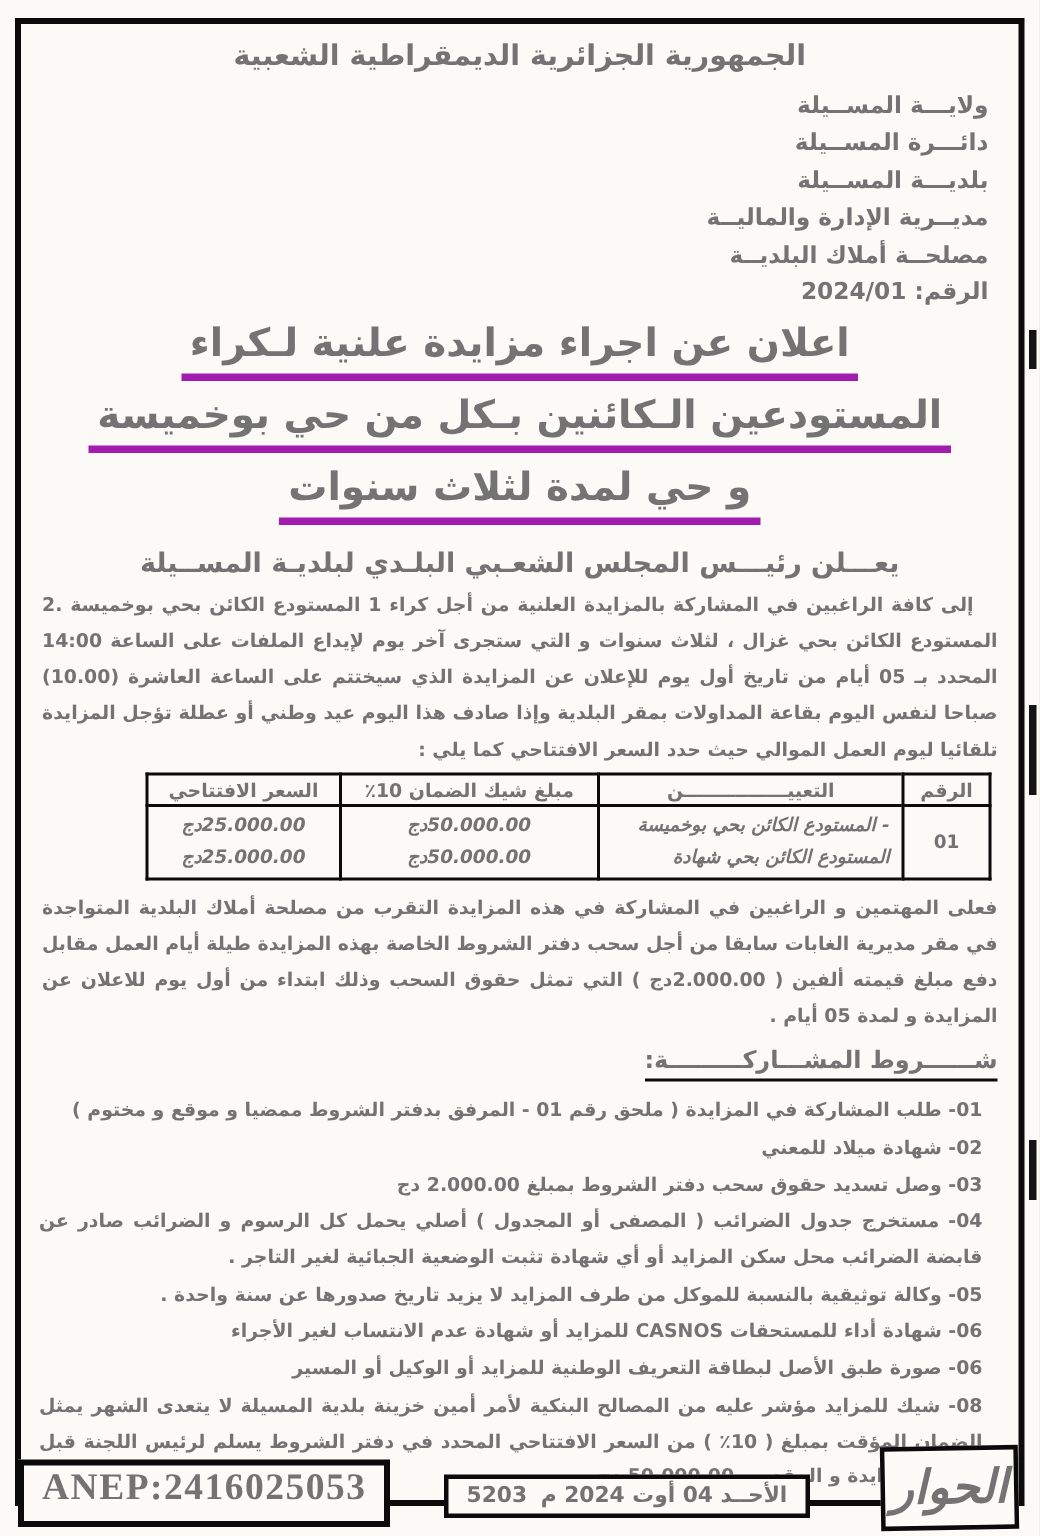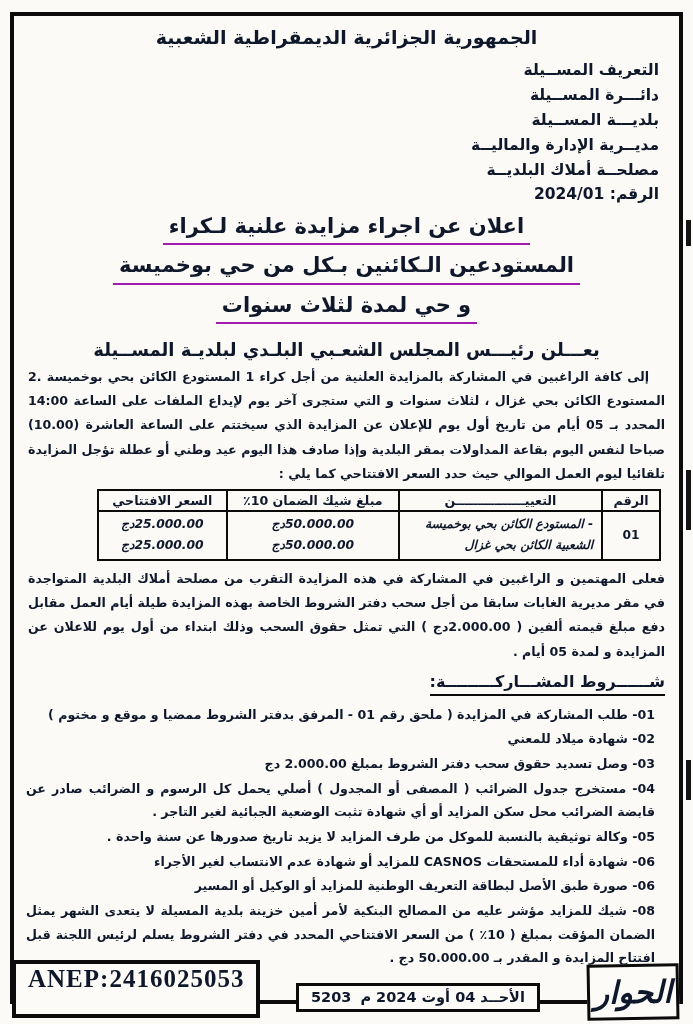--- a/index.html
+++ b/index.html
@@ -1,35 +1,35 @@
 <!DOCTYPE html>
 <html lang="ar" dir="rtl"><head>
 <meta charset="utf-8">
 <style>
   html,body{margin:0;padding:0;background:#e9e7e1;}
   .page{
     position:relative;width:693px;height:1024px;overflow:hidden;
-    background:#fbfaf6;color:#0f172a;direction:rtl;
+    background:#fbfaf6;color:#737373;direction:rtl;
     font-family:"DejaVu Sans", sans-serif;font-weight:700;
   }
   .frame{
     position:absolute;top:12px;right:10px;left:10px;bottom:20px;
     border:4px solid #0b0b0b;box-sizing:border-box;
     padding:2px 12px 0 12px;background:transparent;
   }
   .republic{
     text-align:center;font-size:19px;font-weight:900;margin:8px 0 10px;
   }
   .org-block{font-size:15.5px;font-weight:800;line-height:1.62;margin:2px 8px 0 0;}
   .org-line{white-space:nowrap;}
   .doc-number{font-size:15.5px;font-weight:800;margin:1px 8px 4px 0;}
   .main-title{text-align:center;margin:12px 0 2px;}
   .main-title .line{
-    display:inline-block;font-size:21px;font-weight:900;line-height:1.12;
-    border-bottom:2px solid #a21caf;padding:0 6px 5px;margin-bottom:9px;
+    display:inline-block;font-size:26px;font-weight:900;line-height:1.12;
+    border-bottom:5px solid #a21caf;padding:0 6px 5px;margin-bottom:9px;
   }
   .announcer{text-align:center;font-size:18px;font-weight:900;margin:6px 0 5px;}
   .para{
     font-size:12.6px;font-weight:700;line-height:1.92;text-align:justify;
     margin:0 2px 3px;
   }
   .para.first-indent{text-indent:16px;}
   table.pricing{
     width:88%;margin:3px 6px 6px auto;border-collapse:collapse;
     font-size:12.3px;font-weight:800;background:#fbfaf6;
@@ -45,21 +45,21 @@
     display:inline-block;font-size:16px;font-weight:900;margin:5px 2px 7px 0;
     letter-spacing:2px;border-bottom:2.5px solid #0b0b0b;padding-bottom:3px;
   }
   .cond-item{
     font-size:12.6px;font-weight:700;line-height:1.88;margin:0 12px 1px 0;
     text-align:justify;
   }
   
   .anep-box{
     position:absolute;left:12px;bottom:6px;background:#fcfbf8;
-    border:4px solid #0b0b0b;padding:1px 12px 21px;
+    border:4px solid #0b0b0b;padding:1px 12px 8px;
     font-family:"Liberation Serif", serif;font-size:25px;font-weight:900;
     direction:ltr;letter-spacing:1px;margin-top:24px;
   }
   .date-box{
     position:absolute;left:296px;bottom:12px;background:#fcfbf8;
     border:3px solid #0b0b0b;padding:3px 12px 4px;font-size:14.5px;
     font-weight:900;white-space:nowrap;direction:rtl;
   }
   .date-box .issue{margin-right:4px;}
   .logo-box{
@@ -80,21 +80,21 @@
 <div class="page">
   <div class="artifact a1"></div>
   <div class="artifact a2"></div>
   <div class="artifact a3"></div>
 
   <div class="frame">
 
     <div class="republic">الجمهورية الجزائرية الديمقراطية الشعبية</div>
 
     <div class="org-block">
-      <div class="org-line">التعريف المســيلة</div>
+      <div class="org-line">ولايـــة المســيلة</div>
       <div class="org-line">دائـــرة المســيلة</div>
       <div class="org-line">بلديـــة المســيلة</div>
       <div class="org-line">مديــرية الإدارة والماليــة</div>
       <div class="org-line">مصلحــة أملاك البلديــة</div>
     </div>
     <div class="doc-number">
       <span>الرقم:</span>
       <span>2024/01</span>
     </div>
 
@@ -115,21 +115,21 @@
           <th>التعييــــــــــــــــن</th>
           <th>مبلغ شيك الضمان 10٪</th>
           <th>السعر الافتتاحي</th>
         </tr>
       </thead>
       <tbody>
         <tr>
           <td class="c">01</td>
           <td class="r two-line">
             <div>- المستودع الكائن بحي بوخميسة</div>
-            <div>الشعبية الكائن بحي غزال</div>
+            <div>المستودع الكائن بحي شهادة</div>
           </td>
           <td class="c two-line">
             <div>50.000.00دج</div>
             <div>50.000.00دج</div>
           </td>
           <td class="c two-line">
             <div>25.000.00دج</div>
             <div>25.000.00دج</div>
           </td>
         </tr>

